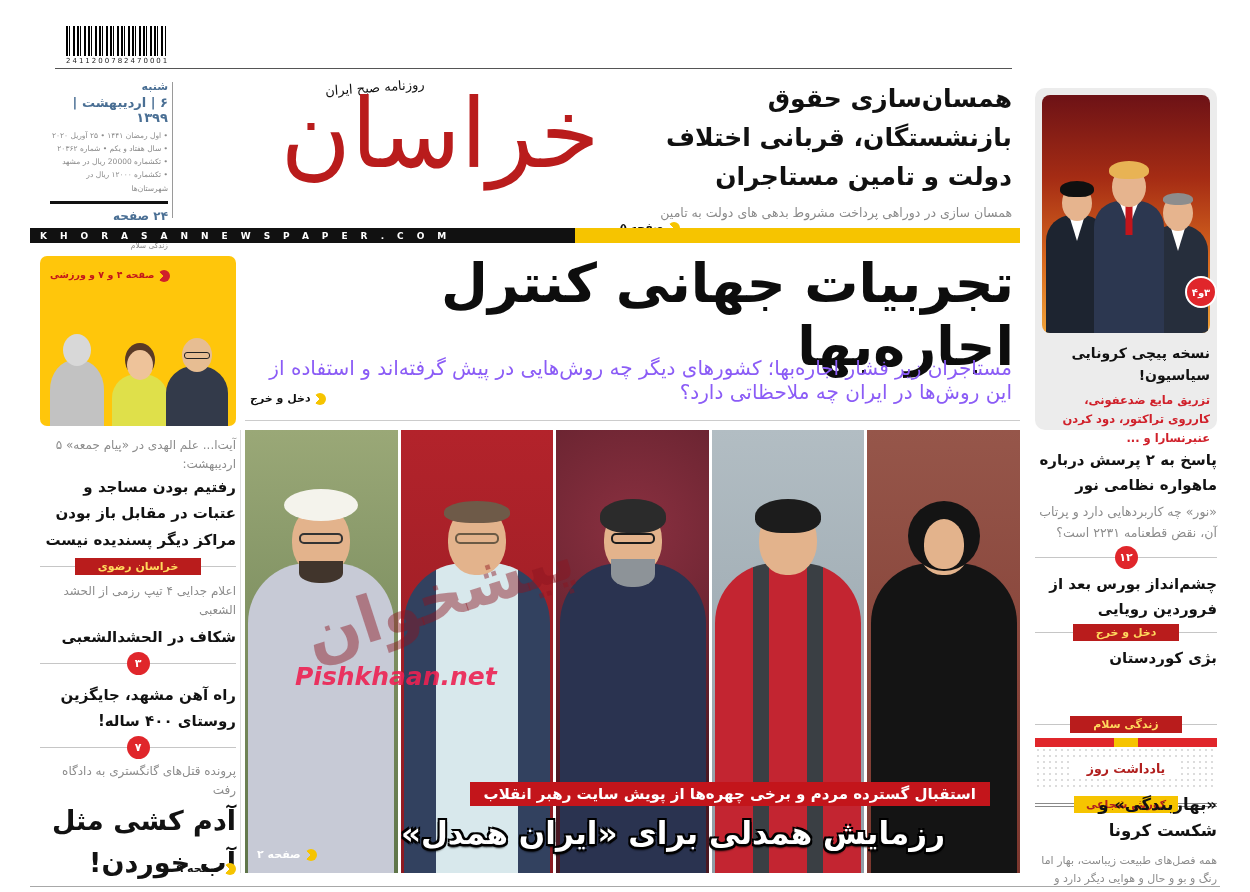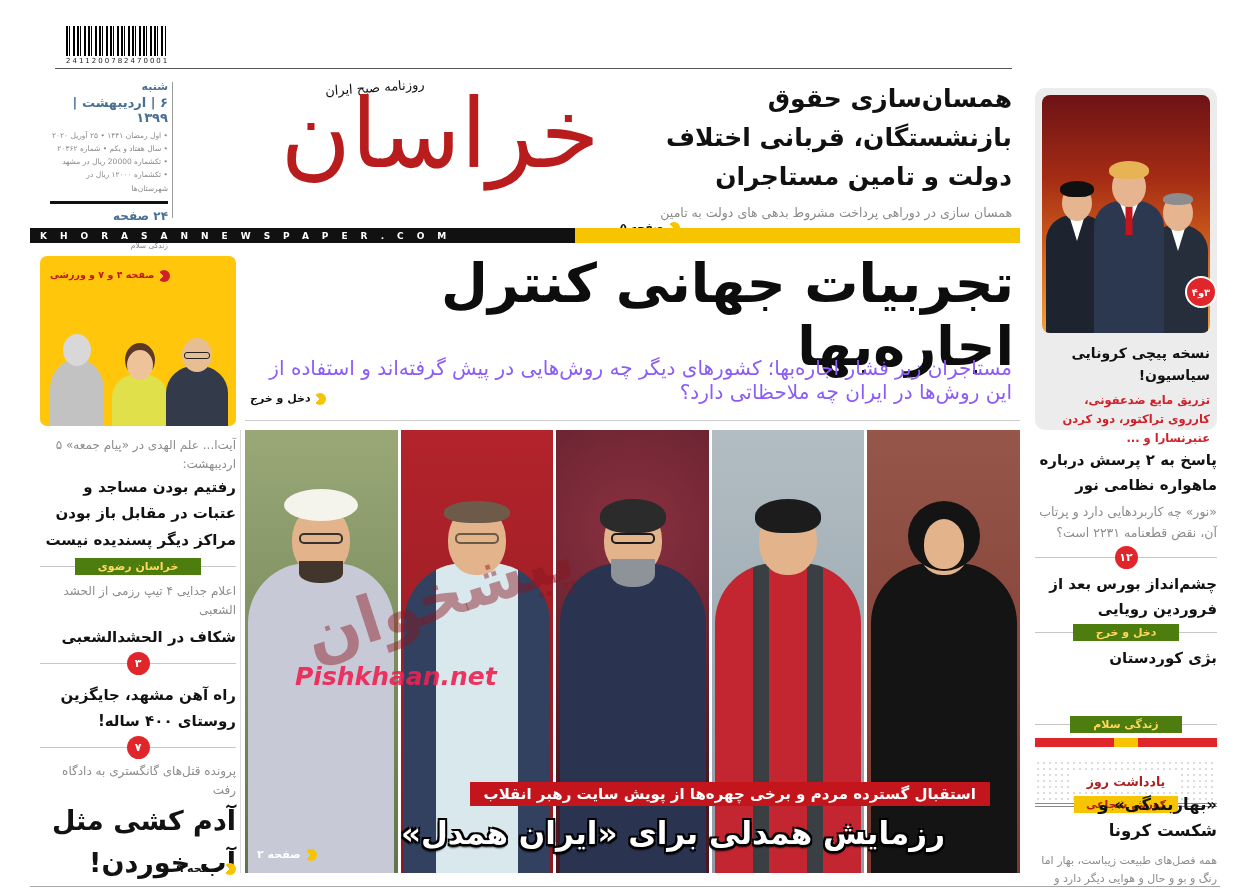--- a/index.html
+++ b/index.html
@@ -10,21 +10,21 @@
   
   .abs { position:absolute; }
   .pac { display:inline-block; width:12px; height:12px; border-radius:50%; vertical-align:middle;
          background:conic-gradient(from 0deg,#f6c400 0 225deg,transparent 225deg 315deg,#f6c400 315deg 360deg); }
   .pac.red { background:conic-gradient(from 0deg,#d0202a 0 225deg,transparent 225deg 315deg,#d0202a 315deg 360deg); }
   .divider-row { display:flex; align-items:center; }
   .divider-row .line { flex:1; height:1px; background:#c6c6c6; }
   .divider-row .dbl  { flex:1; height:4px; border-top:1px solid #8a8a8a; border-bottom:1px solid #8a8a8a; }
   .badge-circle { width:23px; height:23px; border-radius:50%; background:#e0262b; color:#fff;
                   font-size:11px; font-weight:bold; display:flex; align-items:center; justify-content:center; }
-  .tag-red    { background:#4d7c0f; color:#ffd95e; font-weight:bold; font-size:11px; padding:2px 23px; white-space:nowrap; }
+  .tag-red    { background:#b91c1c; color:#ffd95e; font-weight:bold; font-size:11px; padding:2px 23px; white-space:nowrap; }
   .tag-yellow { background:#f6c400; color:#b1201f; font-weight:bold; font-size:11px; padding:2px 12px; white-space:nowrap; }
   .kicker { color:#8c8c8c; line-height:1.6; }
   .title-bold { color:#121212; font-weight:bold; }
 
   
   .barcode-box { left:66px; top:26px; width:100px; direction:ltr; text-align:center; }
   .barcode-lines { height:30px;
     background:repeating-linear-gradient(90deg,#000 0 2px,#fff 2px 3px,#000 3px 4px,#fff 4px 7px,#000 7px 9px,#fff 9px 11px); }
   .barcode-num { font-size:7px; letter-spacing:2px; color:#222; margin-top:1px; }
   .top-rule { left:55px; top:68px; width:957px; height:1px; background:#555; }
@@ -116,21 +116,21 @@
                display:flex; align-items:center; justify-content:center; z-index:5; }
   .pol-title { font-size:14px; font-weight:bold; color:#111; line-height:1.6; margin-top:9px; }
   .pol-sub { font-size:11.5px; font-weight:bold; color:#d0202a; line-height:1.65; margin-top:4px; }
 
   .rc-title { font-size:15px; line-height:1.65; }
   .rc-sub { font-size:12.5px; line-height:1.65; }
   .note-bar { top:738px; height:9px; background:#e0262b; display:flex; justify-content:center; }
   .note-bar .notch { width:24px; height:9px; background:#f6c400; }
   .note-dots { top:747px; height:42px;
                background-image:radial-gradient(#dcdcdc 1.2px, transparent 1.2px); background-size:6px 6px;
-               display:flex; align-items:center; justify-content:center;margin-top:13px; }
+               display:flex; align-items:center; justify-content:center; }
   .note-dots span { background:#fff; padding:1px 14px; color:#b1201f; font-size:12.5px; font-weight:bold; }
   .note-sub { font-size:11px; color:#8c8c8c; line-height:1.65; }
   .note-sub b { color:#111; font-size:11px; }
 </style>
 </head>
 <body>
 
 <div id="page">
 
   <div class="abs barcode-box">

